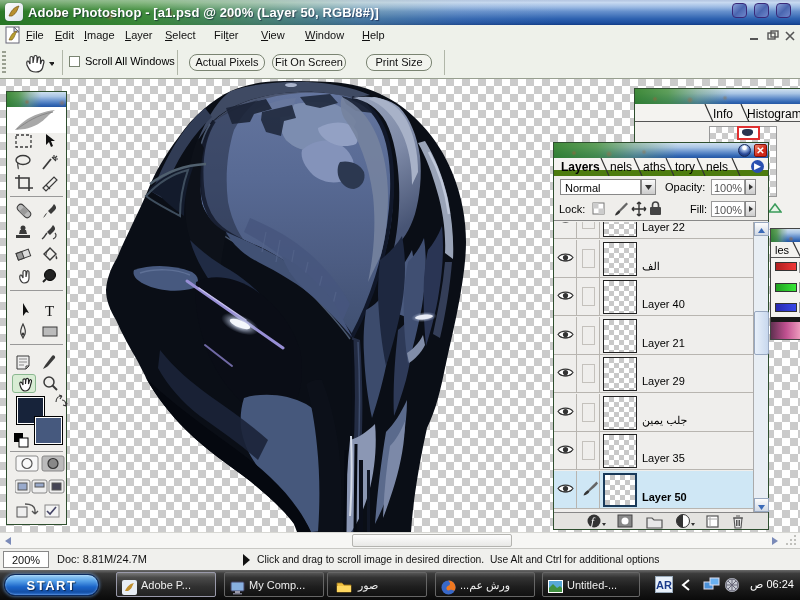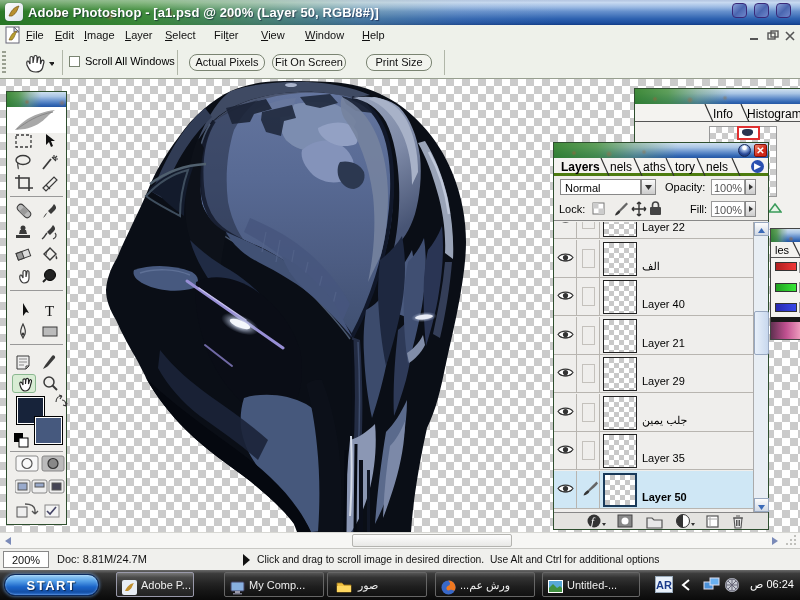--- a/index.html
+++ b/index.html
@@ -247,21 +247,21 @@
     <span class="abs" style="left:57px;top:4px">Doc: 8.81M/24.7M</span>
     <svg class="abs" style="left:241px;top:4px" width="10" height="14">
         <path d="M2 1 L9 7 L2 13 Z" fill="#111"></path>
       </svg>
     <span class="abs" style="left:257px;top:5px;font-size:10.3px">Click and drag to scroll image in desired direction.&nbsp; Use Alt and Ctrl for additional options</span>
   </div>
 
   <div id="taskbar" class="abs">
     <div id="startbtn">START</div>
 
-    <div class="titem" style="left:116px;width:78px;background:linear-gradient(to bottom,#777 0%,#4a4a4a 20%,#303030 60%,#222 100%);border-color:#99a">
+    <div class="titem" style="left:116px;width:100px;background:linear-gradient(to bottom,#777 0%,#4a4a4a 20%,#303030 60%,#222 100%);border-color:#99a">
       <svg class="trayicon" style="left:5px" width="15" height="15">
           <rect width="15" height="15" rx="2" fill="#e8eef6"></rect>
           <path d="M3 11 C5 7 7 4 12 3 C10 6 10 9 6 11 Z" fill="#c09030"></path>
         </svg>
       <span class="tl">Adobe P...</span>
     </div>
     <div class="titem" style="left:224px;width:100px">
       <svg class="trayicon" style="left:5px" width="15" height="15">
           <rect x="1" y="2" width="13" height="9" rx="1" fill="#88b0e0" stroke="#446"></rect>
           <rect x="5" y="11" width="5" height="2" fill="#99a"></rect>
@@ -480,21 +480,21 @@
   </div>
   <svg class="abs" style="left:768px;top:203px" width="14" height="10">
       <path d="M7 1 L13 9 L1 9 Z" fill="#e8f4e8" stroke="#3a9a5a" stroke-width="1.5"></path>
     </svg>
 
   <div id="layers" class="palette" style="left:553px;top:142px;width:216px;height:388px">
     <div class="ptitle">
       <div class="abs" style="left:184px;top:1px;width:13px;height:13px;border-radius:50%;border:1px solid #1a2a5a;background:radial-gradient(circle at 50% 25%,#ffffff 0 18%,#9ab4e0 30%,#2a4a9a 65%,#12306a)"></div>
       <div class="abs" style="left:200px;top:1px;width:13px;height:13px;background:linear-gradient(135deg,#f08068,#d02818 60%);border:1px solid #801008;border-radius:2px;color:#fff;font-size:10px;font-weight:bold;text-align:center;line-height:11px">✕</div>
     </div>
-    <div id="ltabs" class="abs" style="left:0;top:15px;width:214px;height:18px;background:#f4f3f0;border-bottom:3px solid #4d7c0f;font-size:12px">
+    <div id="ltabs" class="abs" style="left:0;top:15px;width:214px;height:18px;background:#f4f3f0;border-bottom:6px solid #4d7c0f;font-size:12px">
       <span class="abs" style="left:7px;top:2px;font-weight:bold">Layers</span>
       <span class="abs" style="left:56px;top:2px">nels</span>
       <span class="abs" style="left:89px;top:2px">aths</span>
       <span class="abs" style="left:121px;top:2px">tory</span>
       <span class="abs" style="left:152px;top:2px">nels</span>
       <svg class="abs" style="left:0;top:0" width="214" height="18">
           <path d="M47 0 l8 18 M80 0 l8 18 M112 0 l8 18 M143 0 l8 18 M178 0 l8 18" stroke="#333" stroke-width="1.2" fill="none"></path>
         </svg>
       <div class="abs" style="left:197px;top:2px;width:13px;height:13px;border-radius:50%;background:#2a50b0;color:#fff;font-size:9px;text-align:center;line-height:13px">▶</div>
     </div>

